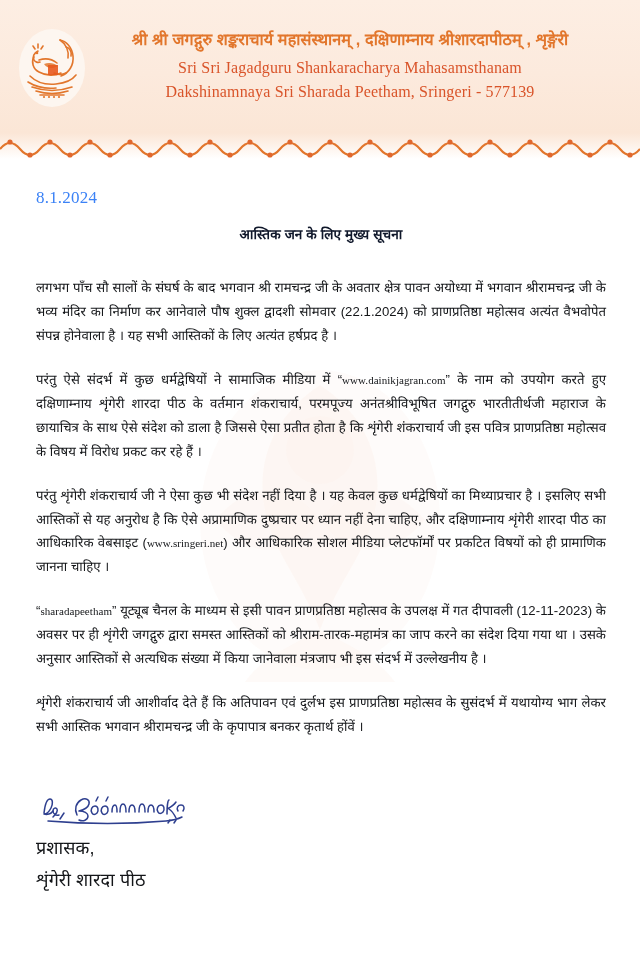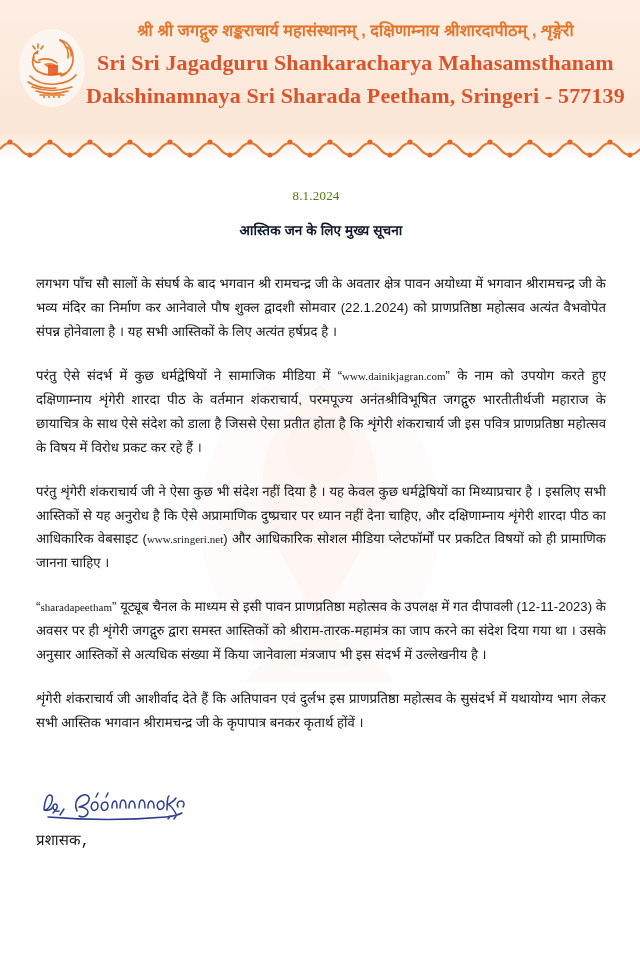--- a/index.html
+++ b/index.html
@@ -51,22 +51,22 @@
     font-weight: 700;
     font-size: 16.2px;
     letter-spacing: 0.1px;
     line-height: 1.2;
     white-space: nowrap;
     margin-bottom: 7px;
   }
   .lh-roman {
     color: #d9542a;
     font-family: "Liberation Serif", "DejaVu Serif", serif;
-    font-weight: 700;
-    font-size: 22px;
+    font-weight: 400;
+    font-size: 16px;
     line-height: 1.48;
     letter-spacing: 0.15px;
     white-space: nowrap;
   }
 
   
   .divider {
     position: relative;
     height: 26px;
     background: linear-gradient(180deg, #fbe6d6 0%, #fdf0e6 40%, #ffffff 100%);
@@ -89,24 +89,24 @@
   .watermark svg { display: block; width: 100%; height: 100%; }
 
   
   .content {
     position: relative;
     z-index: 2;
     padding: 0 34px 0 36px;
     box-sizing: border-box;
   }
   .doc-date {
-    text-align: center;
-    font-family: "Liberation Serif", "DejaVu Serif", serif;
-    font-size: 13px;
-    color: #4d7c0f;
+    text-align: left;
+    font-family: "Liberation Serif", "DejaVu Serif", serif;
+    font-size: 17px;
+    color: #3b82f6;
     margin-top: 29px;
     padding-right: 10px;
     letter-spacing: 0.2px;
   }
   .doc-title {
     text-align: center;
     font-family: "Liberation Sans", "DejaVu Sans", sans-serif;
     font-weight: 700;
     font-size: 13.6px;
     color: #0f172a;
@@ -140,22 +140,22 @@
     z-index: 2;
     margin-top: 48px;
     padding-left: 36px;
   }
   .sign-mark {
     width: 185px;
     height: 46px;
   }
   .sign-mark svg { display: block; }
   .sign-line {
-    font-family: Liberation Mono, monospace;
-    font-size: 15px;
+    font-family: Liberation Sans, sans-serif;
+    font-size: 18px;
     color: #131518;
     line-height: 1.75;
     letter-spacing: 0.1px;
   }
 
   
   .footer {
     position: absolute;
     left: 0;
     right: 0;
@@ -320,16 +320,17 @@
           <path d="M122 25 c-2 -3 0 -7 3 -7 c3 0 4 4 2 7 c-2 2 -4 2 -5 0"></path>
           <path d="M131 27 c0 -9 1 -14 2 -14 M131 22 c4 -2 7 -4 9 -7 M133 22 c3 2 5 5 7 9"></path>
           <path d="M142 24 c-2 -3 0 -6 3 -6 c3 0 4 3 2 6"></path>
           <path d="M60 14 l2 -4 M70 14 l2 -4"></path>
           <path d="M12 34 q60 5 118 0 q10 -1 16 -4"></path>
           <path d="M132 36 l2 -3 M138 36 l2 -3"></path>
         </g>
       </svg>
     </div>
     <div class="sign-line">प्रशासक,</div>
+    <div class="sign-line">शृंगेरी शारदा पीठ</div>
   </div>
 
 
 </div>
 
 </body></html>

